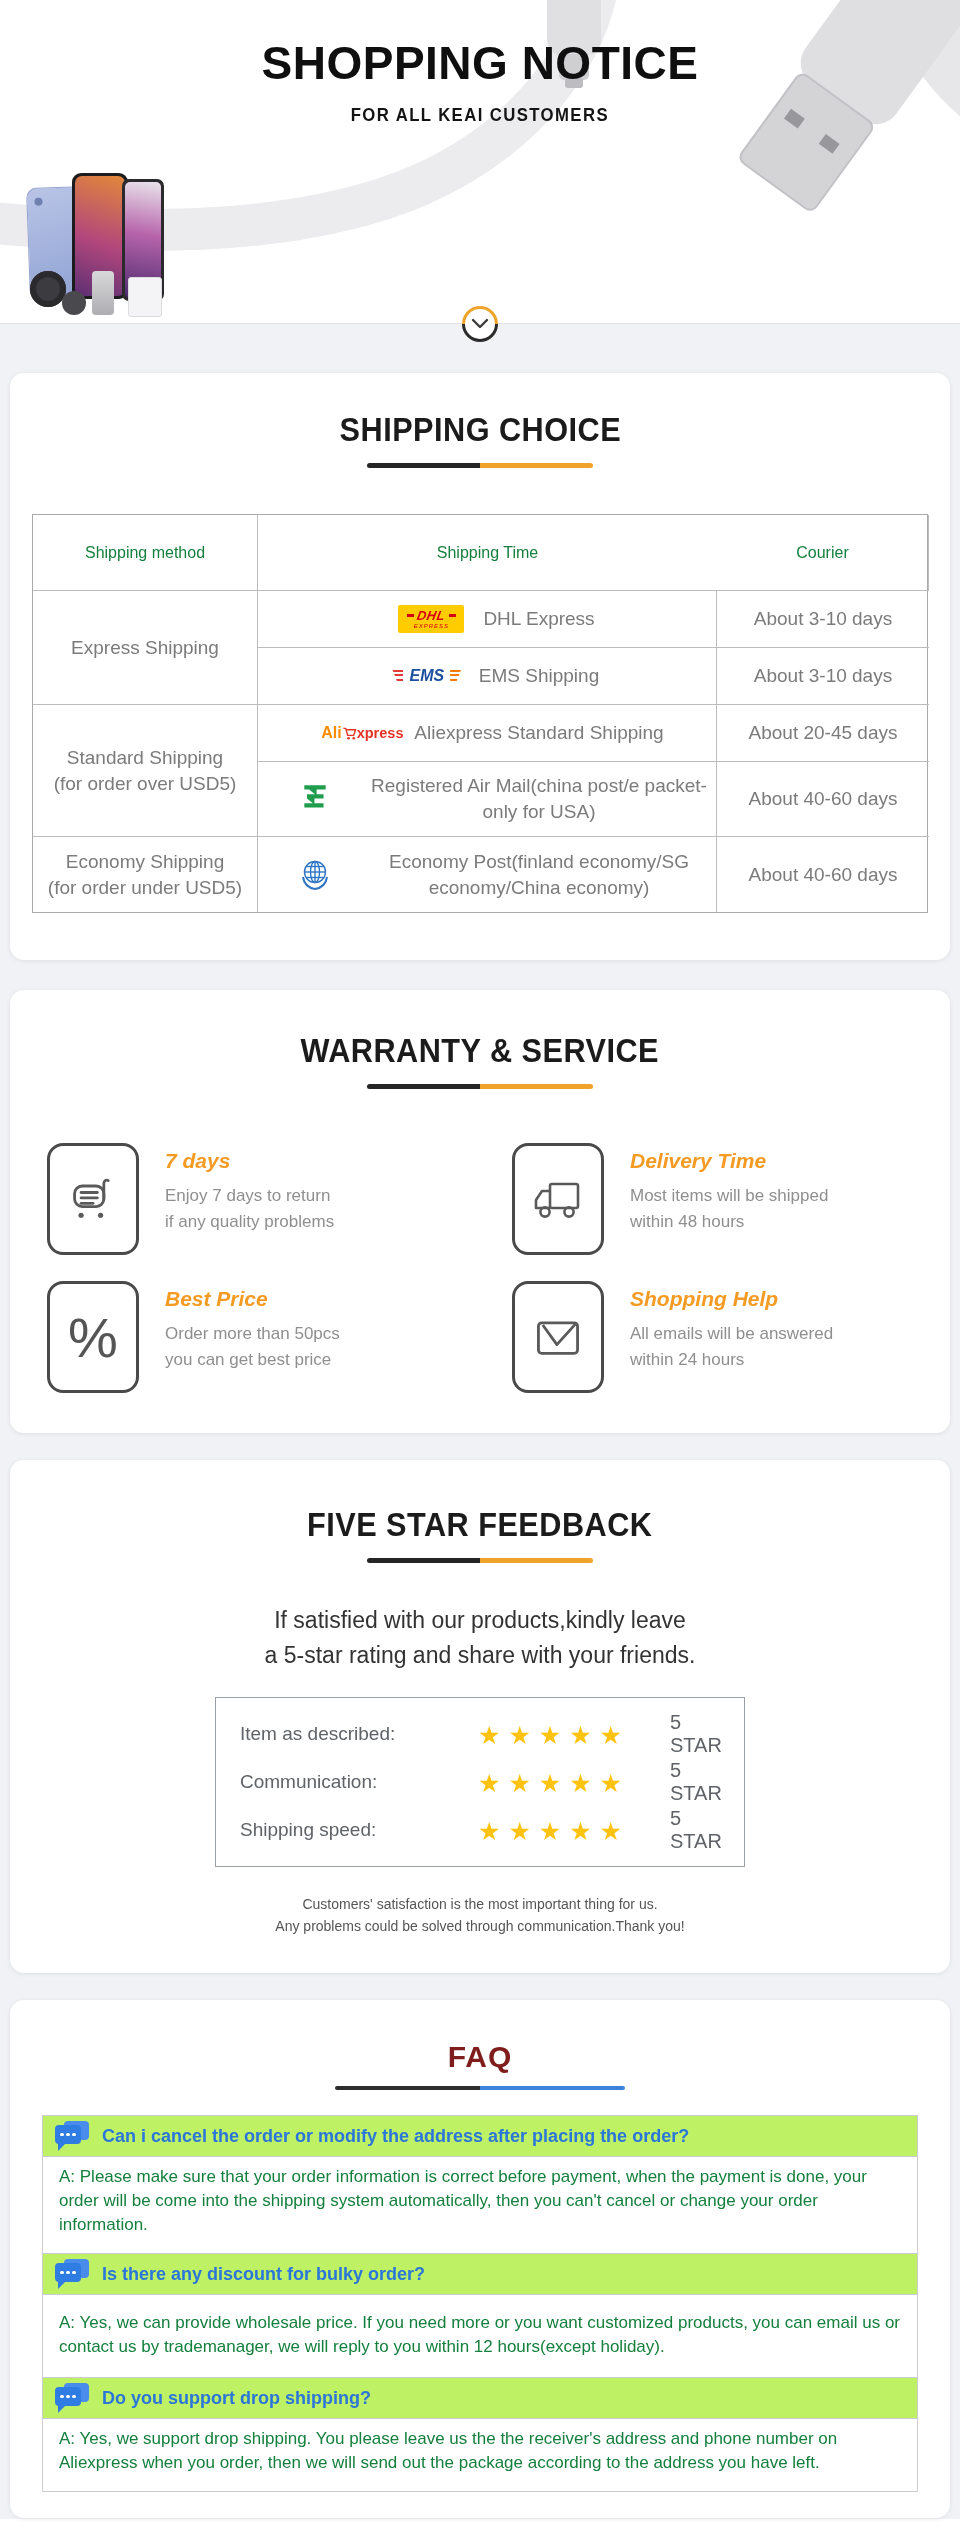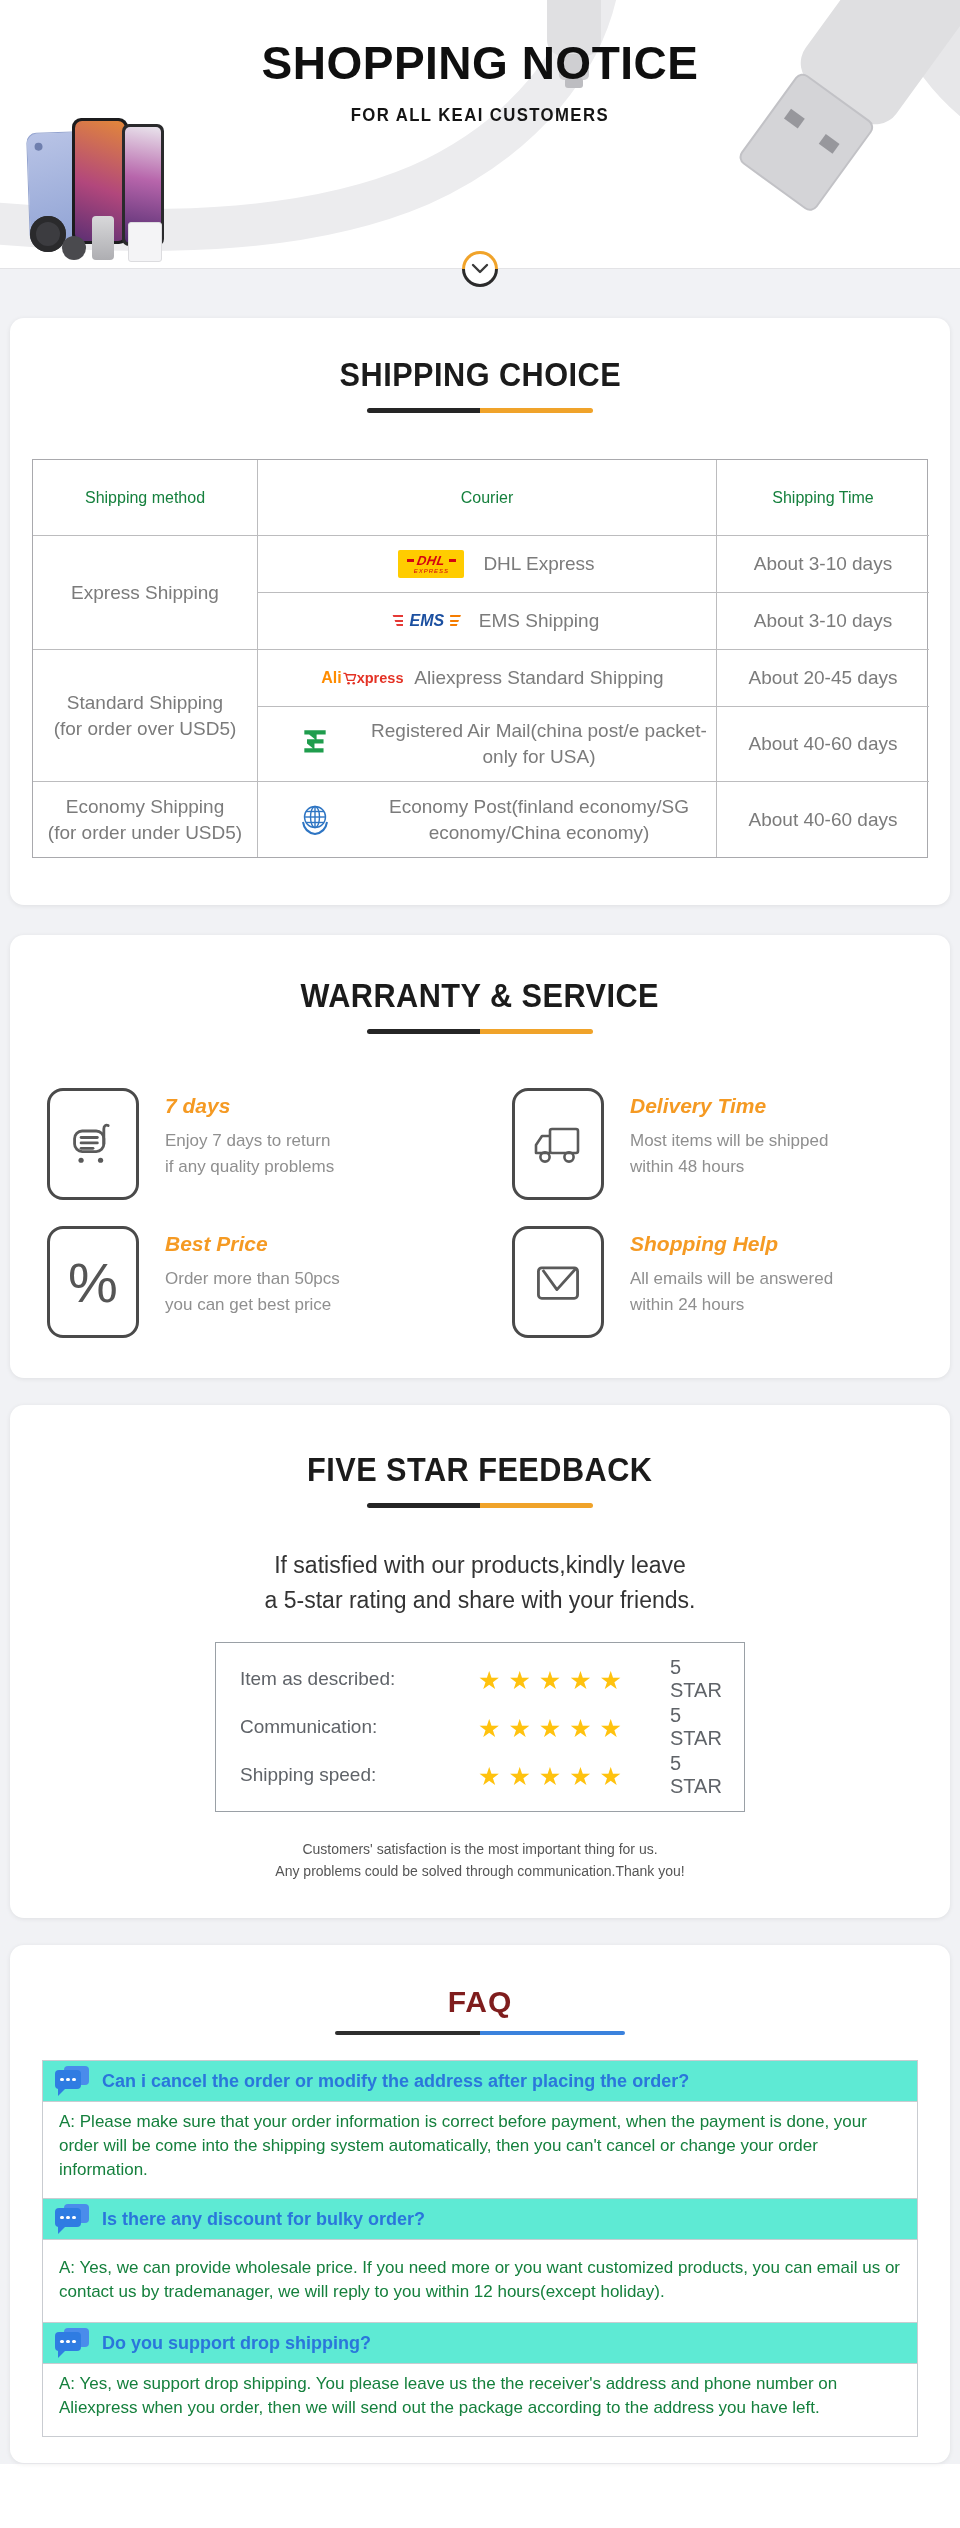--- a/index.html
+++ b/index.html
@@ -1,21 +1,21 @@
 <!DOCTYPE html>
 <html><head>
 <meta charset="utf-8">
 <style>
   html,body{margin:0;padding:0;}
   body{width:960px;height:2528px;background:#ffffff;overflow:hidden;
        font-family:"Liberation Sans", sans-serif; -webkit-font-smoothing:antialiased;}
   *{box-sizing:border-box;}
 
   
-  .hero{position:relative;height:269px;background:#fff;border-bottom:1px solid #e3e3e6;
+  .hero{position:relative;height:324px;background:#fff;border-bottom:1px solid #e3e3e6;
         text-align:center;overflow:hidden;}
   .hero .decor{position:absolute;left:0;top:0;z-index:0;}
   .hero-text{position:relative;z-index:3;}
   .hero h1{margin:0;padding-top:36px;font-size:46px;font-weight:800;color:#0f0f0f;letter-spacing:.5px;}
   .hero .sub{margin-top:15px;font-size:18px;font-weight:600;color:#141414;}
   .hero .sub span{display:inline-block;transform:scaleX(.93);letter-spacing:1.5px;}
 
   
   .collage{position:absolute;left:28px;bottom:4px;width:138px;height:148px;z-index:2;}
   .collage div{position:absolute;}
@@ -101,21 +101,21 @@
   .fb-label{flex:0 0 208px;font-size:19px;color:#5f6368;text-align:left;}
   .fb-stars{flex:0 0 212px;color:#ffc20e;font-size:25px;letter-spacing:8px;text-align:center;padding-top:2px;}
   .fb-value{font-size:20px;color:#5f6368;margin-left:10px;}
   .fb-note{margin-top:26px;text-align:center;font-size:14px;line-height:22px;color:#555;}
 
   
   .card4 .faq-title{padding-top:40px;text-align:center;font-size:30px;font-weight:800;color:#7f1d1d;letter-spacing:1px;}
   .faq-underline{width:290px;height:4px;margin:12px auto 0;border-radius:2px;
                  background:linear-gradient(to right,#2e2e2e 0 50%,#3b82dd 50% 100%);}
   .qa{width:876px;margin:26px auto 0;}
-  .qa-q{display:flex;align-items:center;gap:13px;border:1px solid #c9ccd1;background:#5eead4;
+  .qa-q{display:flex;align-items:center;gap:13px;border:1px solid #c9ccd1;background:#bef264;
         padding:5px 12px;min-height:38px;margin-top:-1px;}
   .qa-q .qt{color:#2a76db;font-weight:700;font-size:18px;}
   .qa-a{border:1px solid #c9ccd1;margin-top:-1px;padding:8px 16px 16px;font-size:17px;line-height:24px;
         color:#15803d;text-align:left;}
   .qa-a.tall{padding-top:16px;padding-bottom:18px;}
   .chat{position:relative;width:34px;height:30px;flex:0 0 34px;}
   .chat .b1{position:absolute;right:0;top:0;width:25px;height:19px;background:#4a8ceb;border-radius:4px;}
   .chat .b2{position:absolute;left:0;top:4px;width:26px;height:19px;background:#2f7ce2;border-radius:4px;
             display:flex;align-items:center;justify-content:center;gap:2.5px;}
   .chat .b2 i{width:3.5px;height:3.5px;background:#fff;border-radius:50%;}
@@ -173,22 +173,22 @@
         </svg>
     </span>
   </div>
 
   <section class="card card1">
     <div class="sec-title"><span>SHIPPING CHOICE</span></div>
     <div class="sec-underline"></div>
 
     <div class="ship-table">
       <div class="head">Shipping method</div>
+      <div class="head no-r">Shipping Time</div>
       <div class="head">Courier</div>
-      <div class="head no-r">Shipping Time</div>
 
       <div class="pre" style="grid-area:2/1/4/2">Express Shipping</div>
       <div class="courier" style="grid-area:2/2/3/3">
         <span class="logo-wrap">
           <span class="dhl">
               <span class="row">
                 <i class="bar"></i>
                 <span class="t">DHL</span>
                 <i class="bar"></i>
               </span>

